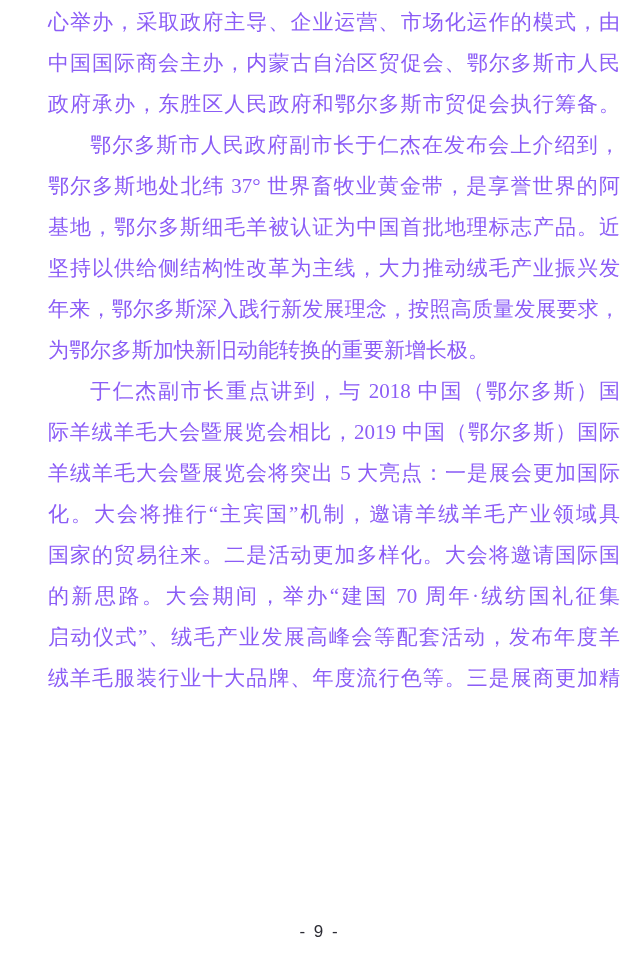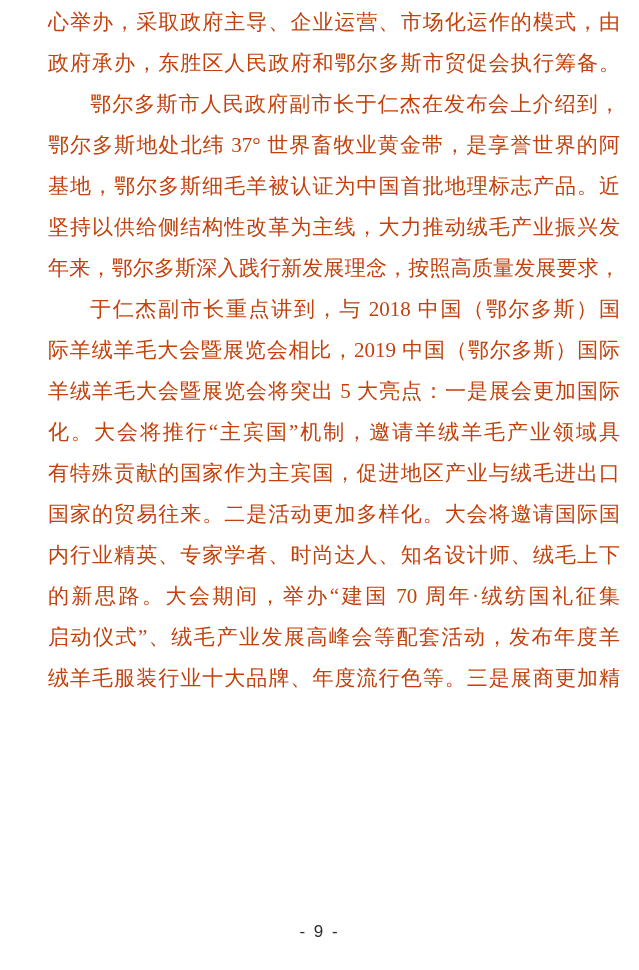--- a/index.html
+++ b/index.html
@@ -26,21 +26,21 @@
   .line {
     margin: 0;
     padding: 0;
     font-size: 21px;
     height: 41px;
     line-height: 41px;
     white-space: normal;
     text-align: justify;
     text-align-last: justify;
     letter-spacing: 0;
-    color: #c2410c;
+    color: #8b5cf6;
   }
   .line.indent {
     text-indent: 42px; 
   }
   .line.short {
     text-align: left;
     text-align-last: left; 
   }
   .footer {
     position: absolute;
@@ -57,33 +57,33 @@
     color: #2b2b33;
   }
 </style>
 </head>
 <body>
 
 <div class="page">
 
   <div class="text-block">
       <p class="line">心举办，采取政府主导、企业运营、市场化运作的模式，由</p>
+      <p class="line">中国国际商会主办，内蒙古自治区贸促会、鄂尔多斯市人民</p>
       <p class="line">政府承办，东胜区人民政府和鄂尔多斯市贸促会执行筹备。</p>
       <p class="line indent">鄂尔多斯市人民政府副市长于仁杰在发布会上介绍到，</p>
       <p class="line">鄂尔多斯地处北纬 37° 世界畜牧业黄金带，是享誉世界的阿</p>
       <p class="line">基地，鄂尔多斯细毛羊被认证为中国首批地理标志产品。近</p>
       <p class="line">坚持以供给侧结构性改革为主线，大力推动绒毛产业振兴发</p>
       <p class="line">年来，鄂尔多斯深入践行新发展理念，按照高质量发展要求，</p>
+      <p class="line short">为鄂尔多斯加快新旧动能转换的重要新增长极。</p>
       <p class="line indent">于仁杰副市长重点讲到，与 2018 中国（鄂尔多斯）国</p>
       <p class="line">际羊绒羊毛大会暨展览会相比，2019 中国（鄂尔多斯）国际</p>
       <p class="line">羊绒羊毛大会暨展览会将突出 5 大亮点：一是展会更加国际</p>
       <p class="line">化。大会将推行“主宾国”机制，邀请羊绒羊毛产业领域具</p>
-      <p class="line">有特殊贡献的国家作为主宾国，促进地区产业与绒毛进出口</p>
       <p class="line">国家的贸易往来。二是活动更加多样化。大会将邀请国际国</p>
-      <p class="line">内行业精英、专家学者、时尚达人、知名设计师、绒毛上下</p>
       <p class="line">的新思路。大会期间，举办“建国 70 周年·绒纺国礼征集</p>
       <p class="line">启动仪式”、绒毛产业发展高峰会等配套活动，发布年度羊</p>
       <p class="line">绒羊毛服装行业十大品牌、年度流行色等。三是展商更加精</p>
     </div>
 
   <div class="footer">
     <span class="pagenum">- 9 -</span>
   </div>
 
 </div>

